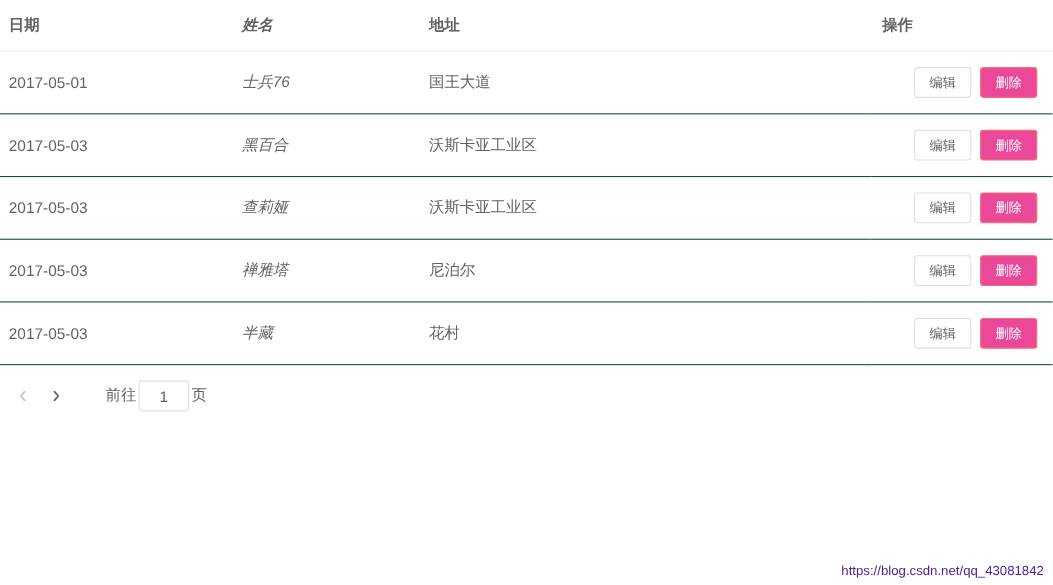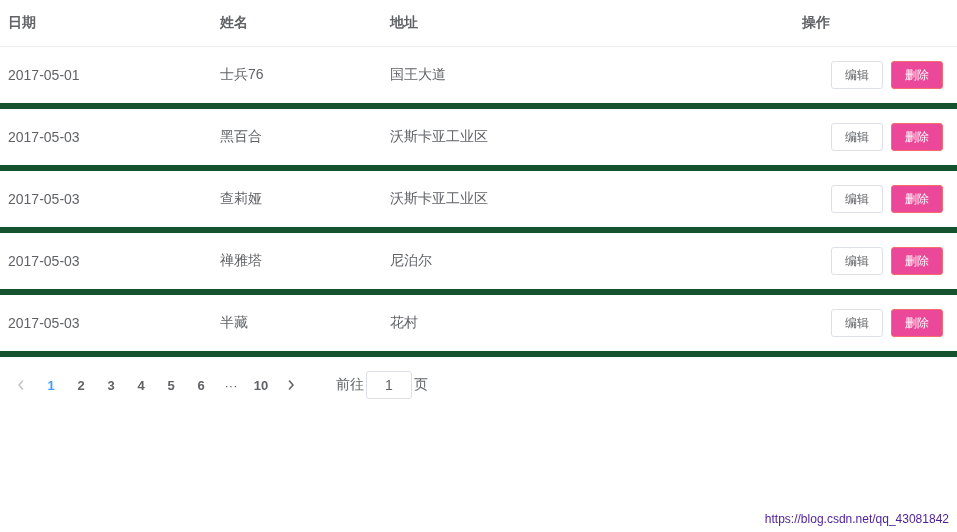--- a/index.html
+++ b/index.html
@@ -1,26 +1,26 @@
 <!DOCTYPE html>
 <html><head>
   <meta charset="utf-8">
   <style>
     * { box-sizing: border-box; margin: 0; padding: 0; }
     body { font-family: -apple-system, BlinkMacSystemFont, "Segoe UI", "PingFang SC", "Microsoft YaHei", sans-serif; font-size: 14px; color: #606266; background: #fff; width: 957px; }
     .table { width: 100%; border-collapse: collapse; }
     .th-row { }
     .th { text-align: left; padding: 14px 10px; font-weight: 600; color: #606266; font-size: 14px; }
     .th:first-child { padding-left: 8px; margin-left: 24px; }
-    .tr { border-bottom: 6px solid #14532d; }
+    .tr { border-bottom: 1px solid #14532d; }
     .tr:first-child { border-top: 1px solid #ebeef5; }
     .td { padding: 14px 10px; color: #606266; vertical-align: middle; font-size: 14px; }
     .td:first-child { padding-left: 8px; }
     .col-date { width: 210px; }
-    .col-name { width: 170px; }
+    .col-name { width: 170px; font-style: italic; }
     .col-addr { width: auto; }
     .col-op { width: 165px; text-align: left; }
     .op-cell { text-align: right; white-space: nowrap; padding-right: 14px; }
     .btn { display: inline-block; border: 1px solid #dcdfe6; border-radius: 3px; padding: 7px 13px; font-size: 12px; background: #fff; color: #606266; cursor: pointer; line-height: 1; vertical-align: middle; }
     .btn + .btn { margin-left: 8px; }
     .btn-danger { background: #ec4899; border-color: #f56c6c; color: #fff; }
     .pagination { display: flex; align-items: center; padding: 14px 6px; gap: 0; color: #606266; font-size: 14px; }
     .pg-btn { width: 30px; height: 28px; display: inline-flex; align-items: center; justify-content: center; cursor: pointer; color: #606266; border-radius: 2px; font-size: 13px; }
     .pg-arrow { color: #c0c4cc; font-size: 12px; }
     .pg-arrow.enabled { color: #606266; }
@@ -76,21 +76,20 @@
       </tr>
     </tbody>
 </table>
 
 <div class="pagination">
   <span class="pg-btn pg-arrow">
     <svg width="10" height="10" viewBox="0 0 10 10">
         <path d="M6.5 1 L3 5 L6.5 9" stroke="currentColor" stroke-width="1.6" fill="none" stroke-linecap="round" stroke-linejoin="round"></path>
       </svg>
   </span>
-  <span id="pg-nums"><span class="pg-btn pg-num active">1</span><span class="pg-btn pg-num">2</span><span class="pg-btn pg-num">3</span><span class="pg-btn pg-num">4</span><span class="pg-btn pg-num">5</span><span class="pg-btn pg-num">6</span><span class="pg-btn pg-ell">···</span><span class="pg-btn pg-num">10</span></span>
   <span class="pg-btn pg-arrow enabled">
     <svg width="10" height="10" viewBox="0 0 10 10">
         <path d="M3.5 1 L7 5 L3.5 9" stroke="currentColor" stroke-width="1.6" fill="none" stroke-linecap="round" stroke-linejoin="round"></path>
       </svg>
   </span>
   <span class="jumper">
     <span>前往</span>
     <input class="jumper-input" value="1" style="">
     <span>页</span>
   </span>

